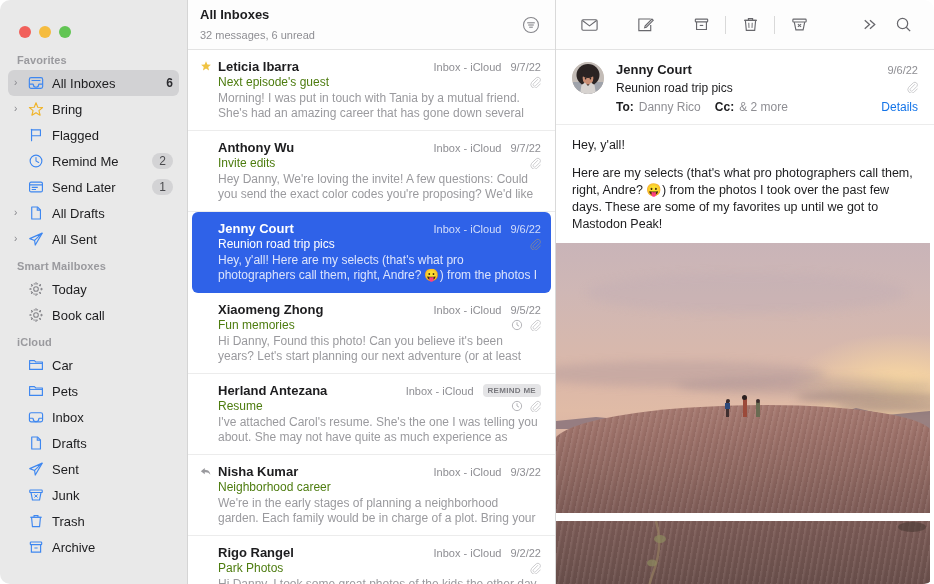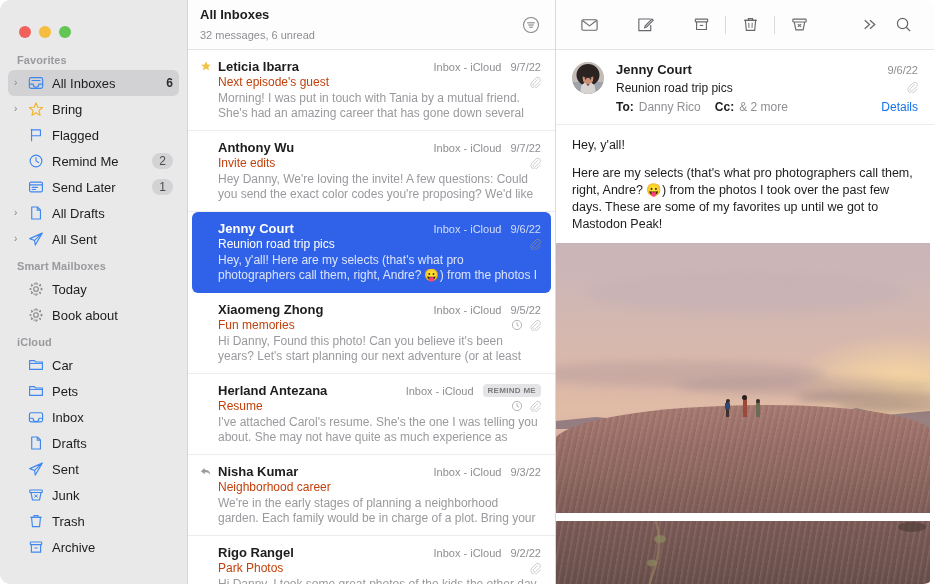--- a/index.html
+++ b/index.html
@@ -142,21 +142,21 @@
   .msg-mailbox { font-size: 11px; color: #8e8e93; margin-right: 9px; white-space: nowrap;}
   .msg-date { font-size: 11px; color: #8e8e93; white-space: nowrap; }
   .badge-remind {
     font-size: 8px; font-weight: 700; letter-spacing: 0.3px;
     color: #79797e; background: #e4e4e6;
     padding: 2px 5px; border-radius: 4px;
     white-space: nowrap;
   }
   .msg-row2 { display: flex; align-items: center; margin-top: 1px; }
   .msg-subject {
-    font-size: 12px; color: #c2410c; font-weight: 400;
+    font-size: 12px; color: #4d7c0f; font-weight: 400;
     flex: 1; white-space: nowrap; overflow: hidden;
   }
   .msg-icons { display: flex; align-items: center; gap: 6px; }
   .msg-preview {
     font-size: 12px; color: #9a9a9e;
     line-height: 15px;
     margin-top: 2px;
     max-height: 30px;
     overflow: hidden;
   }
@@ -387,21 +387,21 @@
         </div>
         <div class="sb-item">
           <div class="disc empty">›</div>
           <div class="sb-icon">
             <svg width="16" height="16" viewBox="0 0 18 18">
               <circle cx="9" cy="9" r="2.6" fill="none" stroke="#86868b" stroke-width="1.2"></circle>
               <path d="M9 1.8 L9 3.6 M9 14.4 L9 16.2 M1.8 9 L3.6 9 M14.4 9 L16.2 9 M3.9 3.9 L5.2 5.2 M12.8 12.8 L14.1 14.1 M14.1 3.9 L12.8 5.2 M5.2 12.8 L3.9 14.1" stroke="#86868b" stroke-width="1.2" stroke-linecap="round"></path>
               <circle cx="9" cy="9" r="6.1" fill="none" stroke="#86868b" stroke-width="1.2" stroke-dasharray="1.6 2.0"></circle>
             </svg>
           </div>
-          <div class="sb-label">Book about</div>
+          <div class="sb-label">Book call</div>
         </div>
         <div class="sb-section">iCloud</div>
         <div class="sb-item">
           <div class="disc empty">›</div>
           <div class="sb-icon">
             <svg width="16" height="16" viewBox="0 0 18 18">
               <path d="M1.8 5 L1.8 14 L16.2 14 L16.2 5.6 L8.6 5.6 L7.2 4 L1.8 4 Z" fill="none" stroke="#3e87f0" stroke-width="1.3" stroke-linejoin="round"></path>
               <line x1="1.8" y1="7.2" x2="16.2" y2="7.2" stroke="#3e87f0" stroke-width="1.2"></line>
             </svg>
           </div>

